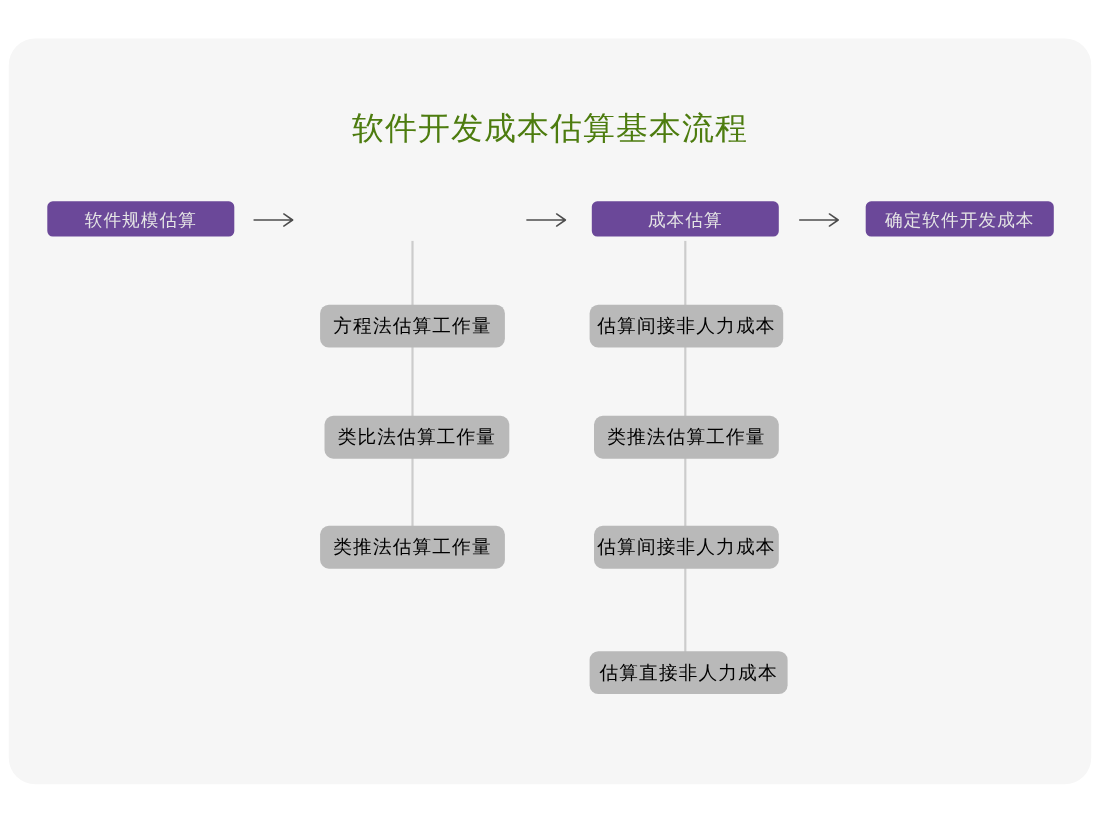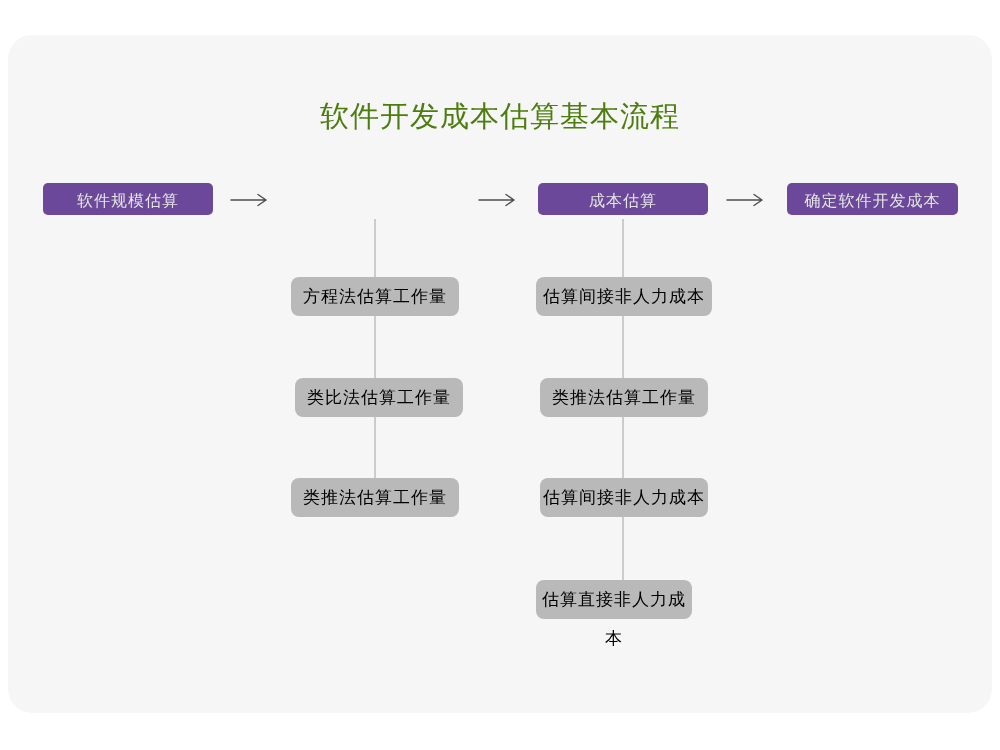--- a/index.html
+++ b/index.html
@@ -81,21 +81,21 @@
   .arrow-2 { left: 478px; }
   .arrow-3 { left: 726px; }
   .vline-work { left: 374px; top: 219px; height: 279px; }
   .vline-cost { left: 622px; top: 219px; height: 381px; }
   .work-1 { left: 291px; top: 277px; width: 168px; }
   .work-2 { left: 295px; top: 378px; width: 168px; }
   .work-3 { left: 291px; top: 478px; width: 168px; }
   .cost-1 { left: 536px; top: 277px; width: 176px; }
   .cost-2 { left: 540px; top: 378px; width: 168px; }
   .cost-3 { left: 540px; top: 478px; width: 168px; }
-  .cost-4 { left: 536px; top: 580px; width: 156px; }
+  .cost-4 { left: 536px; top: 592px; width: 180px; }
 </style>
 </head>
 <body>
 
 <div class="canvas">
   <div class="card"></div>
 
   <h1 class="title">软件开发成本估算基本流程</h1>
 
   <div class="vline vline-work"></div>

